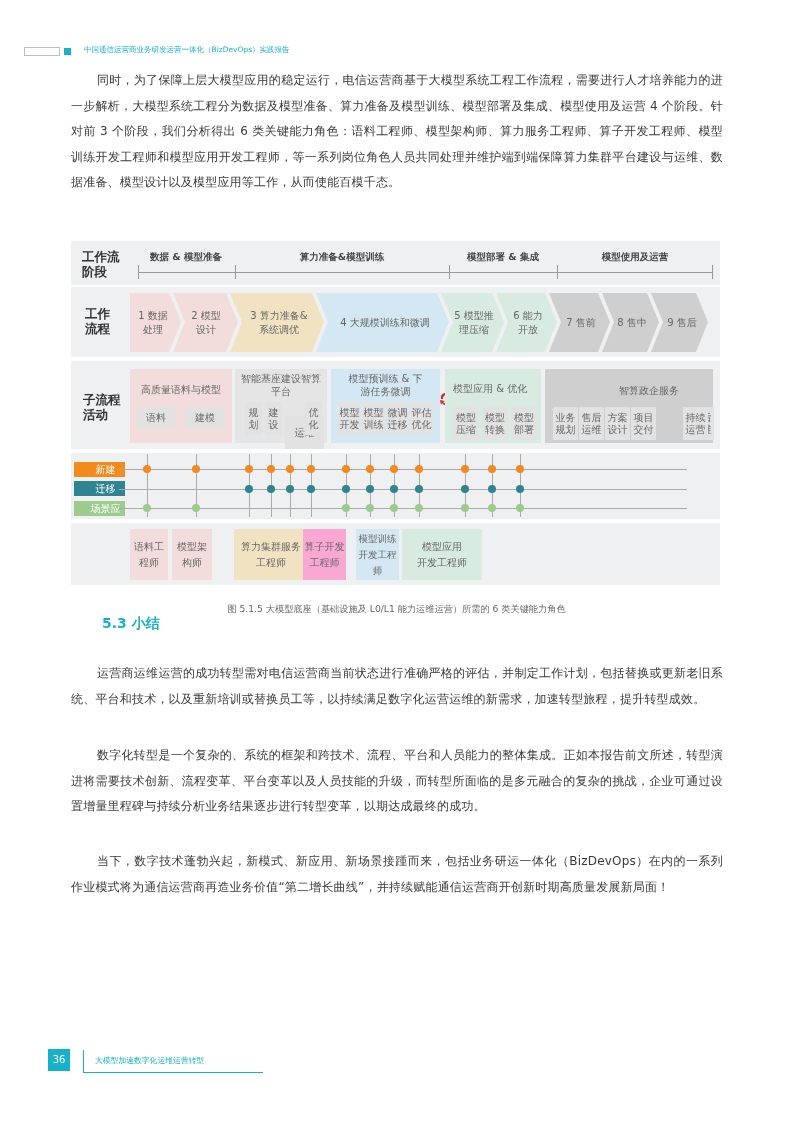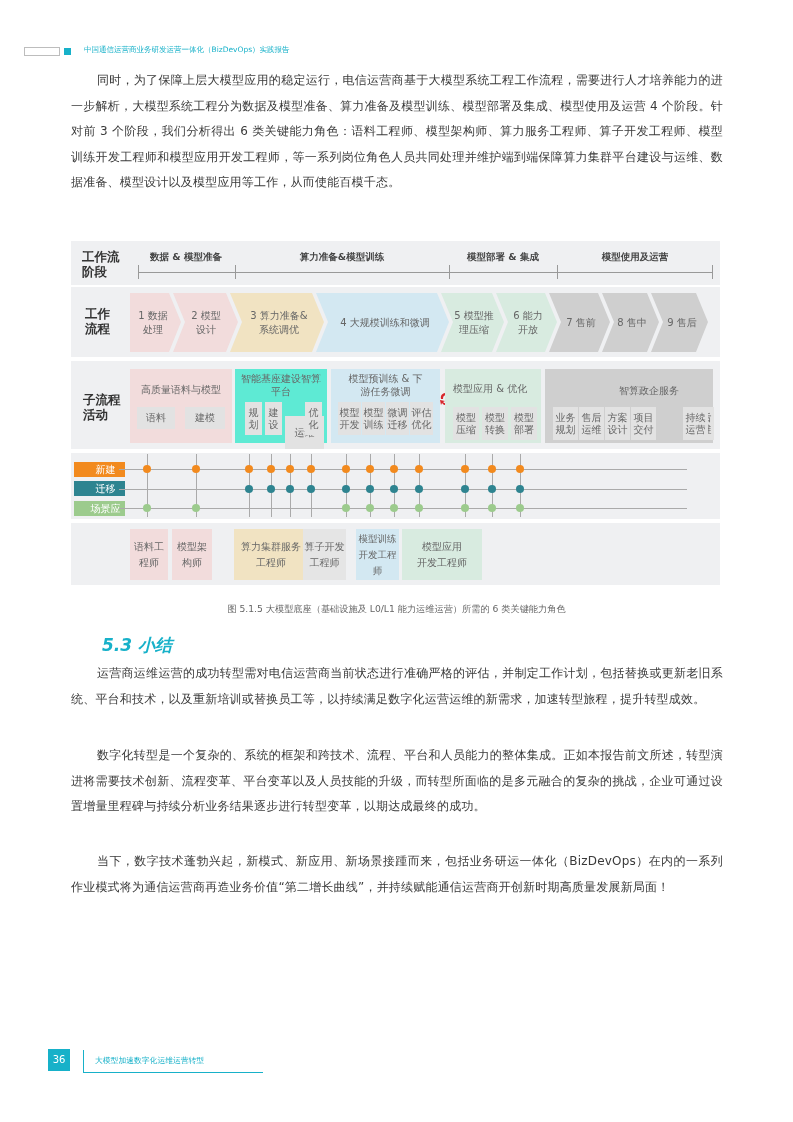--- a/index.html
+++ b/index.html
@@ -29,21 +29,21 @@
   .cell { position: absolute; background: #e2e2e2; color: #666; font-size: 10px; text-align: center; display: flex; align-items: center; justify-content: center; line-height: 12px; }
 
   .tag { position: absolute; left: 3px; width: 51px; height: 15px; font-size: 10px; color: #fff; text-align: center; line-height: 15px; padding-left: 12px; }
   .hline { position: absolute; left: 48px; width: 568px; height: 1px; background: #aaa; }
   .vline { position: absolute; top: 213px; width: 1px; height: 63px; background: #aaa; }
   .dot { position: absolute; width: 8px; height: 8px; border-radius: 50%; }
 
   .role { position: absolute; top: 288px; height: 51px; font-size: 10px; color: #666; text-align: center; display: flex; align-items: center; justify-content: center; line-height: 16px; }
 
   .caption { position: absolute; left: 0; width: 793px; top: 603px; text-align: center; font-size: 9.2px; color: #666; }
-  .section { position: absolute; left: 102px; top: 634px; font-size: 17px; font-weight: bold; color: #17b1c9; font-style: italic; }
+  .section { position: absolute; left: 102px; top: 615px; font-size: 14px; font-weight: bold; color: #17b1c9; }
 
   
   .pg { position: absolute; left: 48px; top: 1049px; width: 22px; height: 22px; background: #17b1c9; color: #fff; font-size: 10px; text-align: center; line-height: 22px; }
   .ft-bar { position: absolute; left: 83px; top: 1050px; width: 1px; height: 22px; background: #17b1c9; }
   .ft-line { position: absolute; left: 83px; top: 1072px; width: 180px; height: 1px; background: #17b1c9; }
   .ft-title { position: absolute; left: 95px; top: 1055px; font-size: 7.8px; color: #17b1c9; white-space: nowrap; }
 </style>
 </head>
 <body>
 
@@ -146,21 +146,21 @@
       <div>活动</div>
     </div>
   </div>
 
   <div class="sub" style="left:59px;width:102px;background:#f2dcdc;">
     <div class="sub-title" style="top:14px;">高质量语料与模型</div>
     <div class="cell" style="left:7px;top:38px;width:38px;height:22px;">语料</div>
     <div class="cell" style="left:55px;top:38px;width:40px;height:22px;">建模</div>
   </div>
 
-  <div class="sub" style="left:164px;width:92px;background:#5eead4;">
+  <div class="sub" style="left:164px;width:92px;background:#e5e5e5;">
     <div class="sub-title" style="top:3px;padding:0 2px;">智能基座建设智算平台</div>
     <div class="cell" style="left:10px;top:33px;width:17px;height:33px;padding:0 2px;">规划</div>
     <div class="cell" style="left:30px;top:33px;width:17px;height:33px;padding:0 2px;">建设</div>
     <div class="cell" style="left:50px;top:47px;width:39px;height:33px;padding:0 2px;">运维</div>
     <div class="cell" style="left:70px;top:33px;width:17px;height:33px;padding:0 2px;">优化</div>
   </div>
 
   <div class="sub" style="left:260px;width:109px;background:#d3e8f2;">
     <div class="sub-title" style="top:3px;padding:0 14px;">模型预训练 &amp; 下游任务微调</div>
     <div class="cell" style="left:7px;top:33px;width:23px;height:33px;padding:0 1px;">模型开发</div>
@@ -262,21 +262,21 @@
         <div>模型架</div>
         <div>构师</div>
       </div>
     </div>
   <div class="role" style="left:163px;width:74px;background:#f1e3c2;">
       <div>
         <div>算力集群服务</div>
         <div>工程师</div>
       </div>
     </div>
-  <div class="role" style="left:232px;width:43px;background:#e5e5e5;align-items:center;">
+  <div class="role" style="left:232px;width:43px;background:#f9a8d4;align-items:center;">
       <div>
         <div>算子开发</div>
         <div>工程师</div>
       </div>
     </div>
   <div class="role" style="left:285px;width:43px;background:#d3e8f2;font-size:9.5px;">
       <div>
         <div>模型训练</div>
         <div>开发工程师</div>
       </div>

